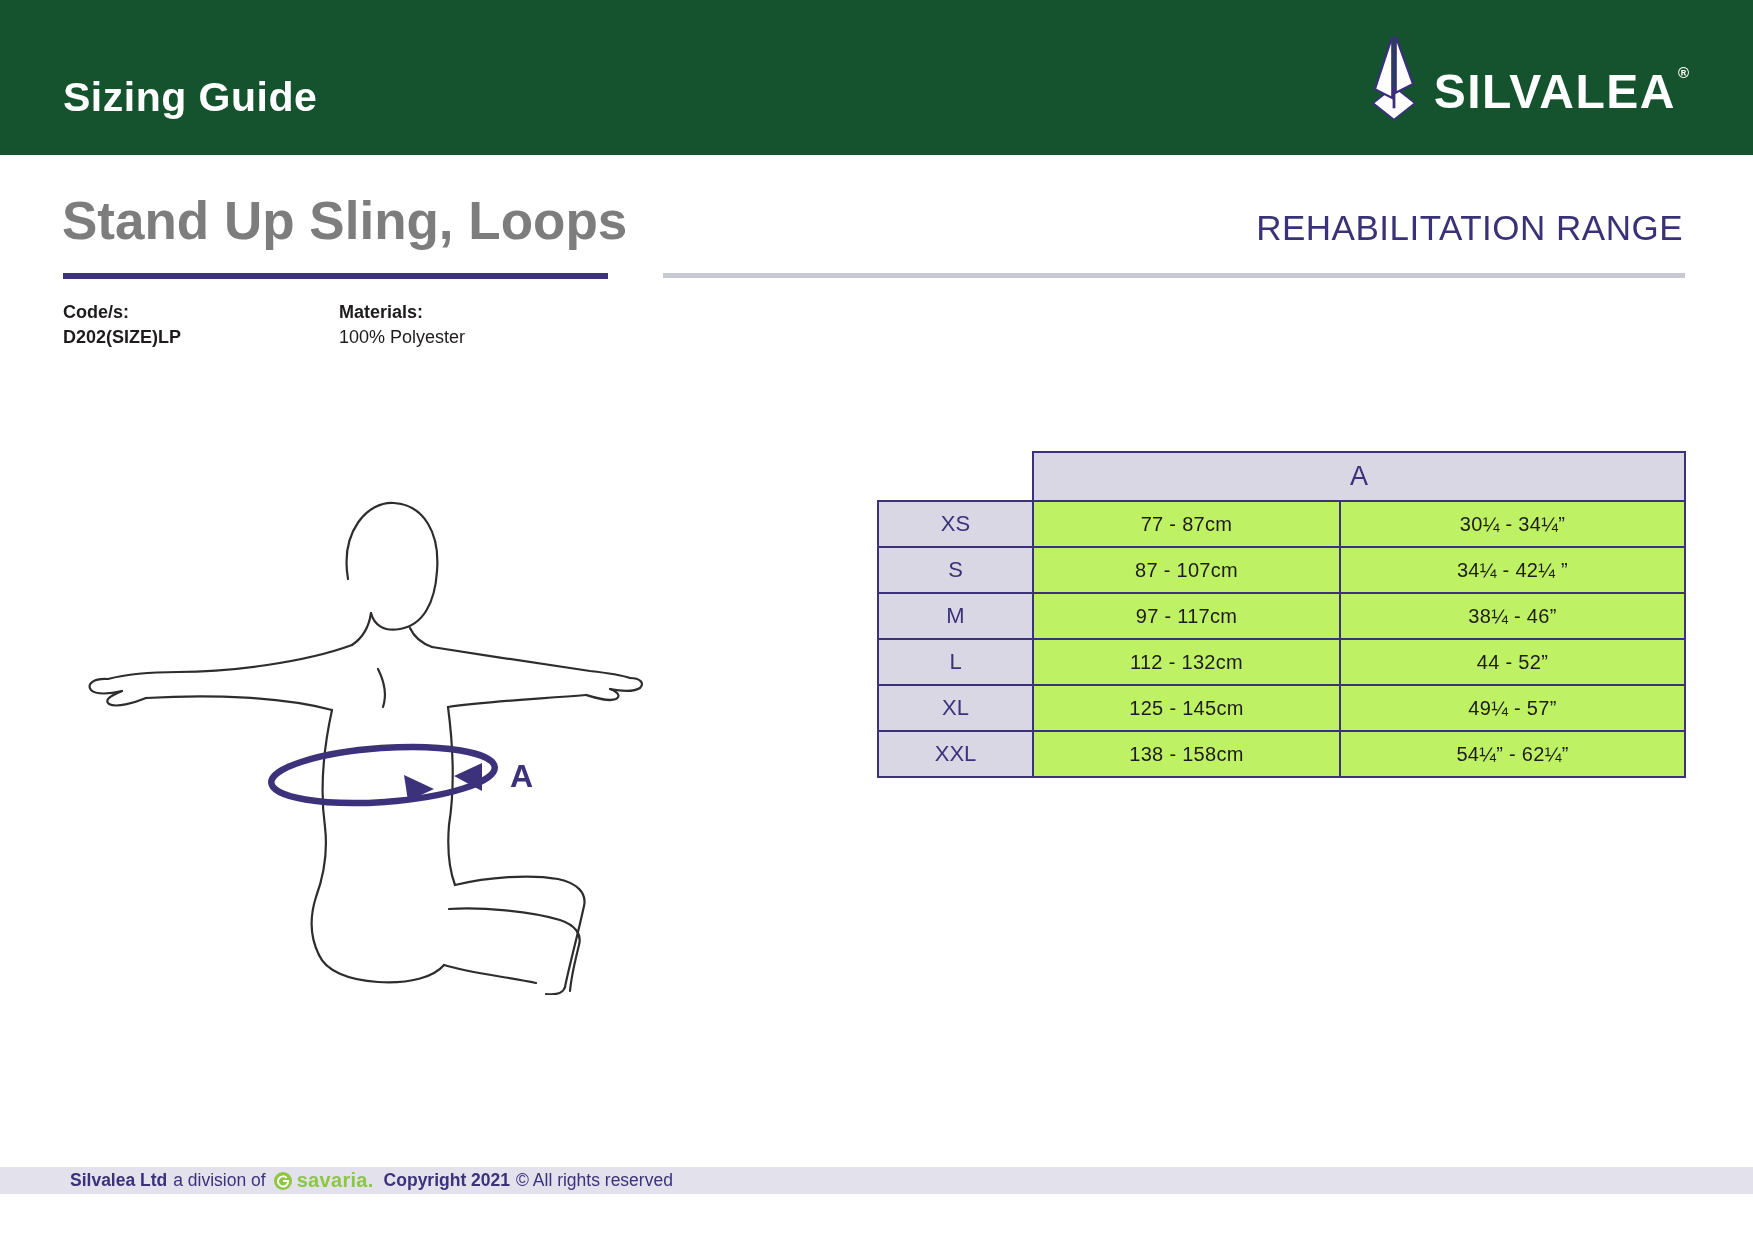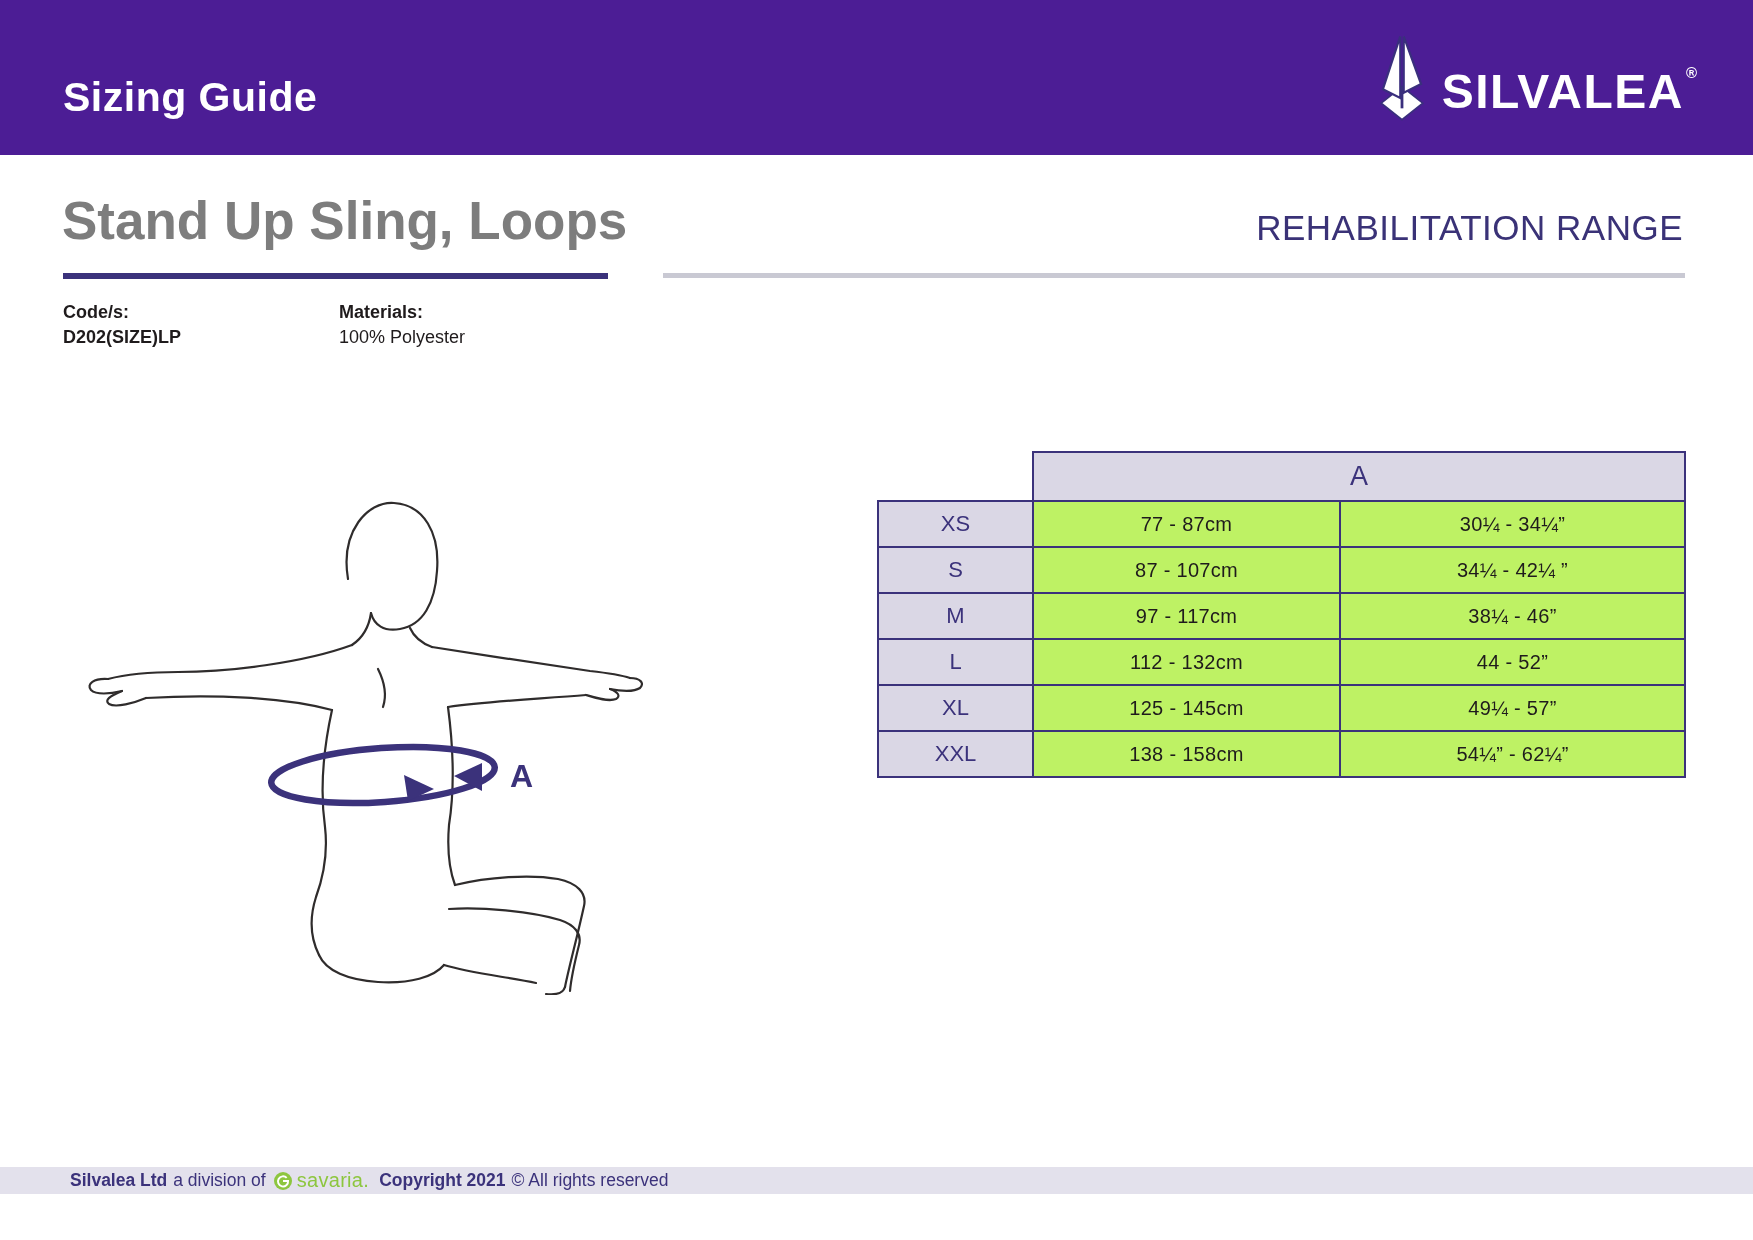--- a/index.html
+++ b/index.html
@@ -1,23 +1,23 @@
 <!DOCTYPE html>
 <html><head>
 <meta charset="utf-8">
 <style>
   html,body{margin:0;padding:0;background:#ffffff;}
   .page{
     position:relative;width:1753px;height:1240px;background:#ffffff;overflow:hidden;
     font-family:"Liberation Sans",sans-serif;color:#1f1b1c;
   }
   
-  .banner{position:absolute;left:0;top:0;width:1753px;height:155px;background:#4c1d95;}
+  .banner{position:absolute;left:0;top:0;width:1753px;height:155px;background:#14532d;}
   .banner-title{position:absolute;left:63px;top:74px;font-size:41px;font-weight:bold;color:#ffffff;letter-spacing:0.5px;}
-  .brand{position:absolute;top:30px;right:56px;display:flex;align-items:flex-start;}
+  .brand{position:absolute;top:30px;right:64px;display:flex;align-items:flex-start;}
   .brand-mark{margin-right:14px;margin-top:2px;}
   .brand-word{font-size:48px;font-weight:bold;color:#ffffff;letter-spacing:1.5px;line-height:1;margin-top:38px;}
   .brand-reg{font-size:15px;font-weight:bold;color:#ffffff;margin-top:34px;margin-left:2px;}
   
   .product-title{position:absolute;left:62px;top:190px;font-size:53px;font-weight:bold;color:#7d7d7d;letter-spacing:0px;}
   .range-label{position:absolute;right:70px;top:208px;font-size:35px;color:#3a3277;letter-spacing:0.5px;}
   .rule-purple{position:absolute;left:63px;top:273px;width:545px;height:6px;background:#3b327b;}
   .rule-gray{position:absolute;left:663px;top:273px;width:1022px;height:5px;background:#c9c9d3;}
   
   .meta{position:absolute;left:63px;top:300px;font-size:18px;line-height:25px;}
@@ -43,21 +43,21 @@
   .row-data{height:46px;}
   .lav{background:#dad7e5;color:#3b327b;}
   .cell-a{font-size:27px;}
   .cell-unit{font-size:21px;letter-spacing:0.5px;}
   .cell-size{font-size:22px;}
   .cell-val{font-size:20px;font-weight:bold;color:#1f1b1c;background:#bef264;letter-spacing:0.3px;}
   
   .footer-bar{position:absolute;left:0;top:1167px;width:1753px;height:27px;background:#e3e1ec;display:flex;align-items:center;}
   .footer-inner{display:flex;align-items:center;margin-left:70px;font-size:17.5px;color:#3b327b;white-space:pre;}
   .f-bold{font-weight:bold;}
-  .f-green{color:#8dc63f;font-weight:normal;font-size:20px;letter-spacing:0.3px;}
+  .f-green{color:#8dc63f;font-weight:bold;font-size:20px;letter-spacing:0.3px;}
   .f-icon{display:inline-flex;margin:0 5px 0 8px;}
   .sp{display:inline-block;width:6px;}
   .sp-lg{display:inline-block;width:10px;}
 </style>
 </head>
 <body>
 
 <div class="page">
 
   <div class="banner">

